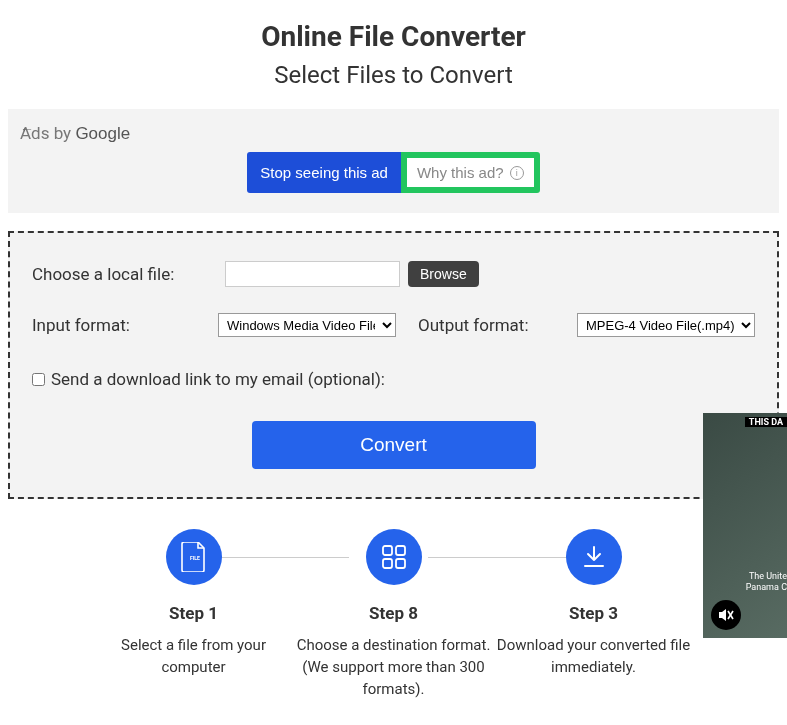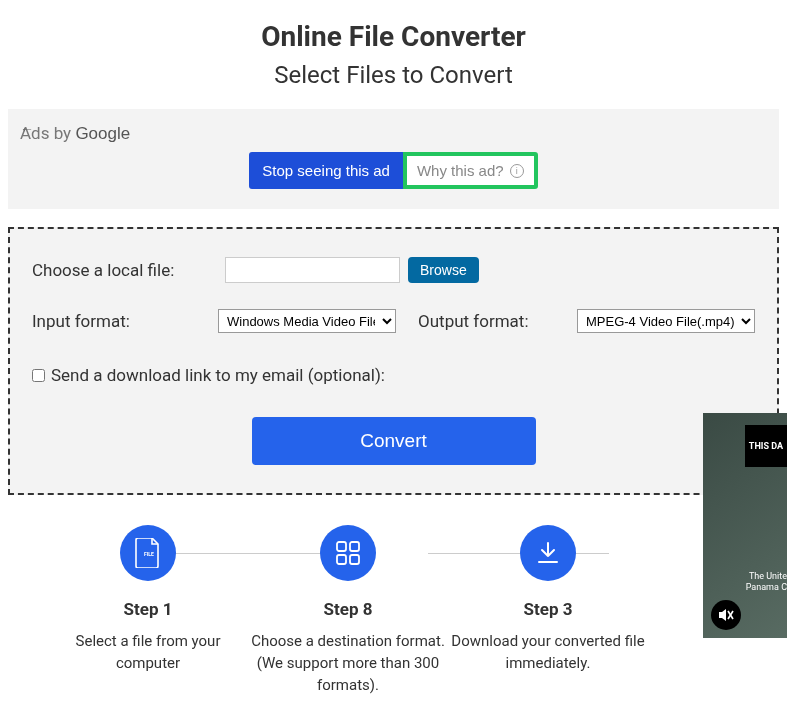--- a/index.html
+++ b/index.html
@@ -6,50 +6,50 @@
 body{font-family:-apple-system,BlinkMacSystemFont,"Segoe UI",Roboto,Arial,sans-serif;background:#fff;width:787px;color:#333}
 .container{width:100%;padding:20px 8px}
 .title{text-align:center;font-size:28px;font-weight:700;margin-bottom:8px}
 .subtitle{text-align:center;font-size:24px;font-weight:400;margin-bottom:20px;color:#333}
 .ad-box{background:#f3f3f3;padding:14px 12px 20px;position:relative;margin-bottom:18px}
 .ad-back{position:absolute;left:12px;top:10px;color:#666;cursor:pointer;font-size:14px}
 .ad-label{text-align:left;color:#777;font-size:17px;margin-bottom:8px}
 .ad-label .g{font-family:'Product Sans',Arial,sans-serif;font-weight:500;color:#555}
 .ad-buttons{display:flex;justify-content:center;gap:0}
 .ad-btn-primary{background:#1d4ed8;color:#fff;border:none;padding:7px 13px;font-size:15px;border-radius:3px 0 0 3px;cursor:pointer}
-.ad-btn-secondary{background:#fff;color:#888;border:4px solid #22c55e;padding:6px 10px;font-size:15px;border-radius:0 3px 3px 0;cursor:pointer;display:flex;align-items:center;gap:6px}
+.ad-btn-secondary{background:#fff;color:#888;border:6px solid #22c55e;padding:6px 10px;font-size:15px;border-radius:0 3px 3px 0;cursor:pointer;display:flex;align-items:center;gap:6px}
 .info-icon{display:inline-flex;width:14px;height:14px;border:1px solid #999;border-radius:50%;align-items:center;justify-content:center;font-size:9px;color:#999}
 .form-box{border:2px dashed #333;background:#f3f3f3;padding:28px 22px 28px;margin-bottom:30px}
 .form-row{display:flex;align-items:center;margin-bottom:26px;gap:8px}
 .form-row label{font-size:17px;color:#333;white-space:nowrap}
 .local-file-label{width:185px}
 .file-input{background:#fff;border:1px solid #ccc;height:26px;width:175px;padding:2px 6px;font-size:14px}
-.browse-btn{background:#0369a1;color:#fff;border:none;border-radius:4px;padding:5px 12px;font-size:14px;cursor:pointer}
+.browse-btn{background:#404040;color:#fff;border:none;border-radius:4px;padding:5px 12px;font-size:14px;cursor:pointer}
 .format-row{display:flex;align-items:center;gap:4px;margin-bottom:32px}
 .format-row label{font-size:17px}
 .input-fmt-label{width:182px}
 .output-fmt-label{margin-left:18px;margin-right:auto}
 .format-select{background:#fff;border:1px solid #999;height:24px;font-size:13px;padding:2px 4px}
 .sel-input{width:178px}
 .sel-output{width:178px}
 .check-row{display:flex;align-items:center;gap:4px;margin-bottom:32px}
 .check-row input{margin-right:2px}
 .check-row label{font-size:17px}
 .convert-row{display:flex;justify-content:center}
 .convert-btn{background:#2563eb;color:#fff;border:none;border-radius:4px;width:284px;height:48px;font-size:19px;cursor:pointer}
-.steps{display:flex;justify-content:flex-start;align-items:flex-start;position:relative;padding:0 40px}
+.steps{display:flex;justify-content:center;align-items:flex-start;position:relative;padding:0 40px}
 .step{display:flex;flex-direction:column;align-items:center;width:200px;text-align:center;z-index:2}
 .step-circle{width:56px;height:56px;background:#2563eb;border-radius:50%;display:flex;align-items:center;justify-content:center;margin-bottom:18px;color:#fff}
 .step-title{font-size:17px;font-weight:700;margin-bottom:12px}
 .step-desc{font-size:15px;color:#333;line-height:1.45}
 .step-line{position:absolute;top:28px;height:1px;background:#ccc;z-index:1}
 .line1{left:160px;right:430px}
 .line2{left:420px;right:170px}
 .side-video{position:absolute;right:0;top:413px;width:84px;height:225px;background:linear-gradient(145deg,#3a4a44,#586b62);overflow:hidden}
-.side-tag{position:absolute;top:12px;right:0;background:#000;color:#fff;font-size:9px;font-weight:700;padding:16px 4px}
+.side-tag{position:absolute;top:4px;right:0;background:#000;color:#fff;font-size:9px;font-weight:700;padding:0 4px}
 .side-year-box{position:absolute;top:116px;left:12px;right:0;background:#fff;padding:4px 0 4px 8px}
 .side-year{font-size:24px;font-weight:700;color:#000}
 .side-blurb{position:absolute;top:158px;right:0;left:24px;color:#fff;font-size:9px;line-height:1.25;text-align:right}
 .mute-btn{position:absolute;bottom:8px;left:8px;width:30px;height:30px;background:#000;border-radius:50%;display:flex;align-items:center;justify-content:center;cursor:pointer}
 svg{display:block}
 </style>
 </head>
 <body>
 
 <div class="container">

